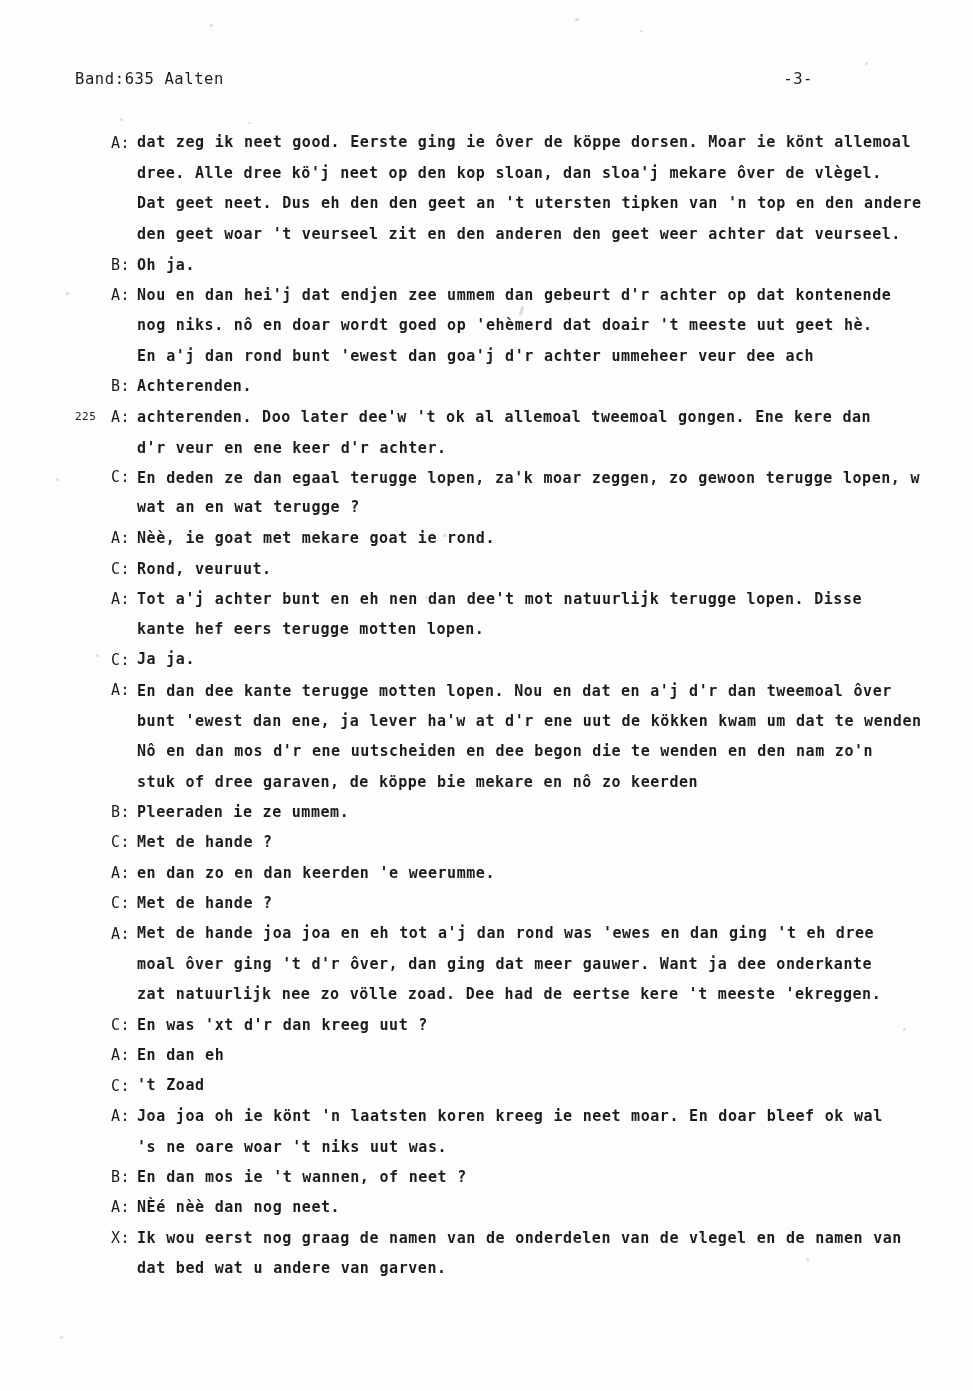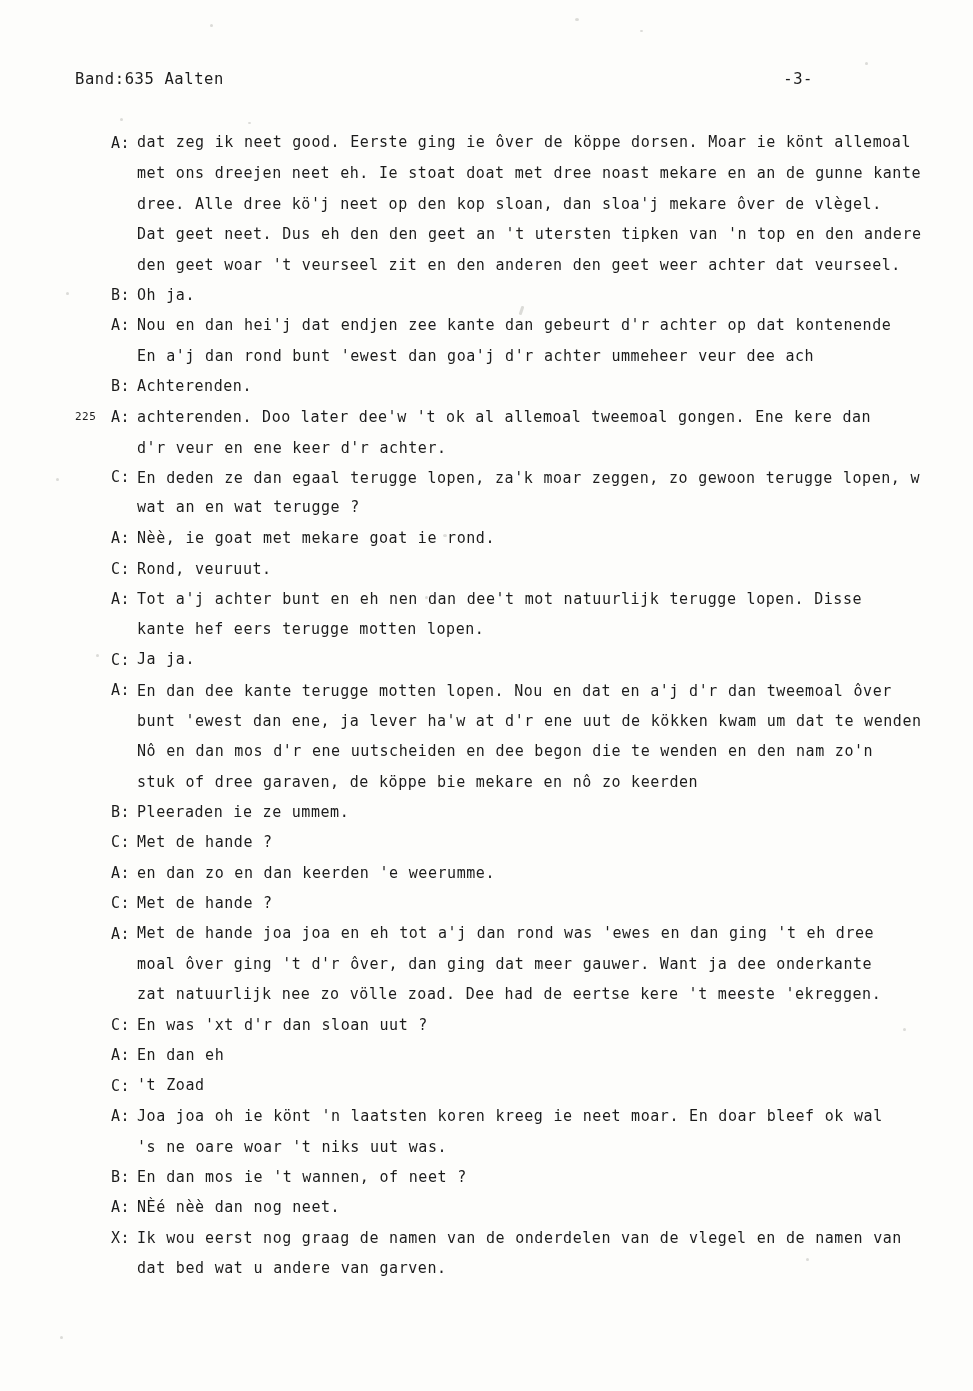--- a/index.html
+++ b/index.html
@@ -70,20 +70,21 @@
   .spk {
     width: 26px;
     flex: 0 0 26px;
     font-size: 15px;
     letter-spacing: 0.5px;
     white-space: pre;
     line-height: 30.4px;
   }
   .utt {
     flex: 1 1 auto;
+    font-weight: bold;
   }
   .txt {
     font-size: 15px;
     letter-spacing: 0.55px;
     line-height: 30.4px;
     white-space: pre-wrap;
     word-spacing: 0.5px;
   }
   .cont {
     padding-left: 0px;
@@ -107,27 +108,20 @@
         <div class="lineno"></div>
         <div class="spk">A:</div>
         <div class="utt">
           <div class="txt shift-up">dat zeg ik neet good. Eerste ging ie ôver de köppe dorsen. Moar ie könt allemoal</div>
         </div>
       </div>
       <div class="line-row">
         <div class="lineno"></div>
         <div class="spk"></div>
         <div class="utt">
-          <div class="txt cont">met ons dreejen neet eh. Ie stoat doat met dree noast mekare en an de gunne kante</div>
-        </div>
-      </div>
-      <div class="line-row">
-        <div class="lineno"></div>
-        <div class="spk"></div>
-        <div class="utt">
           <div class="txt cont">dree. Alle dree kö'j neet op den kop sloan, dan sloa'j mekare ôver de vlègel.</div>
         </div>
       </div>
       <div class="line-row">
         <div class="lineno"></div>
         <div class="spk"></div>
         <div class="utt">
           <div class="txt cont shift-up">Dat geet neet. Dus eh den den geet an 't utersten tipken van 'n top en den andere</div>
         </div>
       </div>
@@ -142,21 +136,28 @@
         <div class="lineno"></div>
         <div class="spk">B:</div>
         <div class="utt">
           <div class="txt">Oh ja.</div>
         </div>
       </div>
       <div class="line-row">
         <div class="lineno"></div>
         <div class="spk">A:</div>
         <div class="utt">
-          <div class="txt">Nou en dan hei'j dat endjen zee kante dan gebeurt d'r achter op dat kontenende</div>
+          <div class="txt">Nou en dan hei'j dat endjen zee ummem dan gebeurt d'r achter op dat kontenende</div>
+        </div>
+      </div>
+      <div class="line-row">
+        <div class="lineno"></div>
+        <div class="spk"></div>
+        <div class="utt">
+          <div class="txt cont shift-up">nog niks. nô en doar wordt goed op 'ehèmerd dat doair 't meeste uut geet hè.</div>
         </div>
       </div>
       <div class="line-row">
         <div class="lineno"></div>
         <div class="spk"></div>
         <div class="utt">
           <div class="txt cont">En a'j dan rond bunt 'ewest dan goa'j d'r achter ummeheer veur dee ach</div>
         </div>
       </div>
       <div class="line-row">
@@ -303,21 +304,21 @@
         <div class="lineno"></div>
         <div class="spk"></div>
         <div class="utt">
           <div class="txt cont">zat natuurlijk nee zo völle zoad. Dee had de eertse kere 't meeste 'ekreggen.</div>
         </div>
       </div>
       <div class="line-row">
         <div class="lineno"></div>
         <div class="spk">C:</div>
         <div class="utt">
-          <div class="txt">En was 'xt d'r dan sloan uut ?</div>
+          <div class="txt">En was 'xt d'r dan kreeg uut ?</div>
         </div>
       </div>
       <div class="line-row">
         <div class="lineno"></div>
         <div class="spk">A:</div>
         <div class="utt">
           <div class="txt">En dan eh</div>
         </div>
       </div>
       <div class="line-row">

